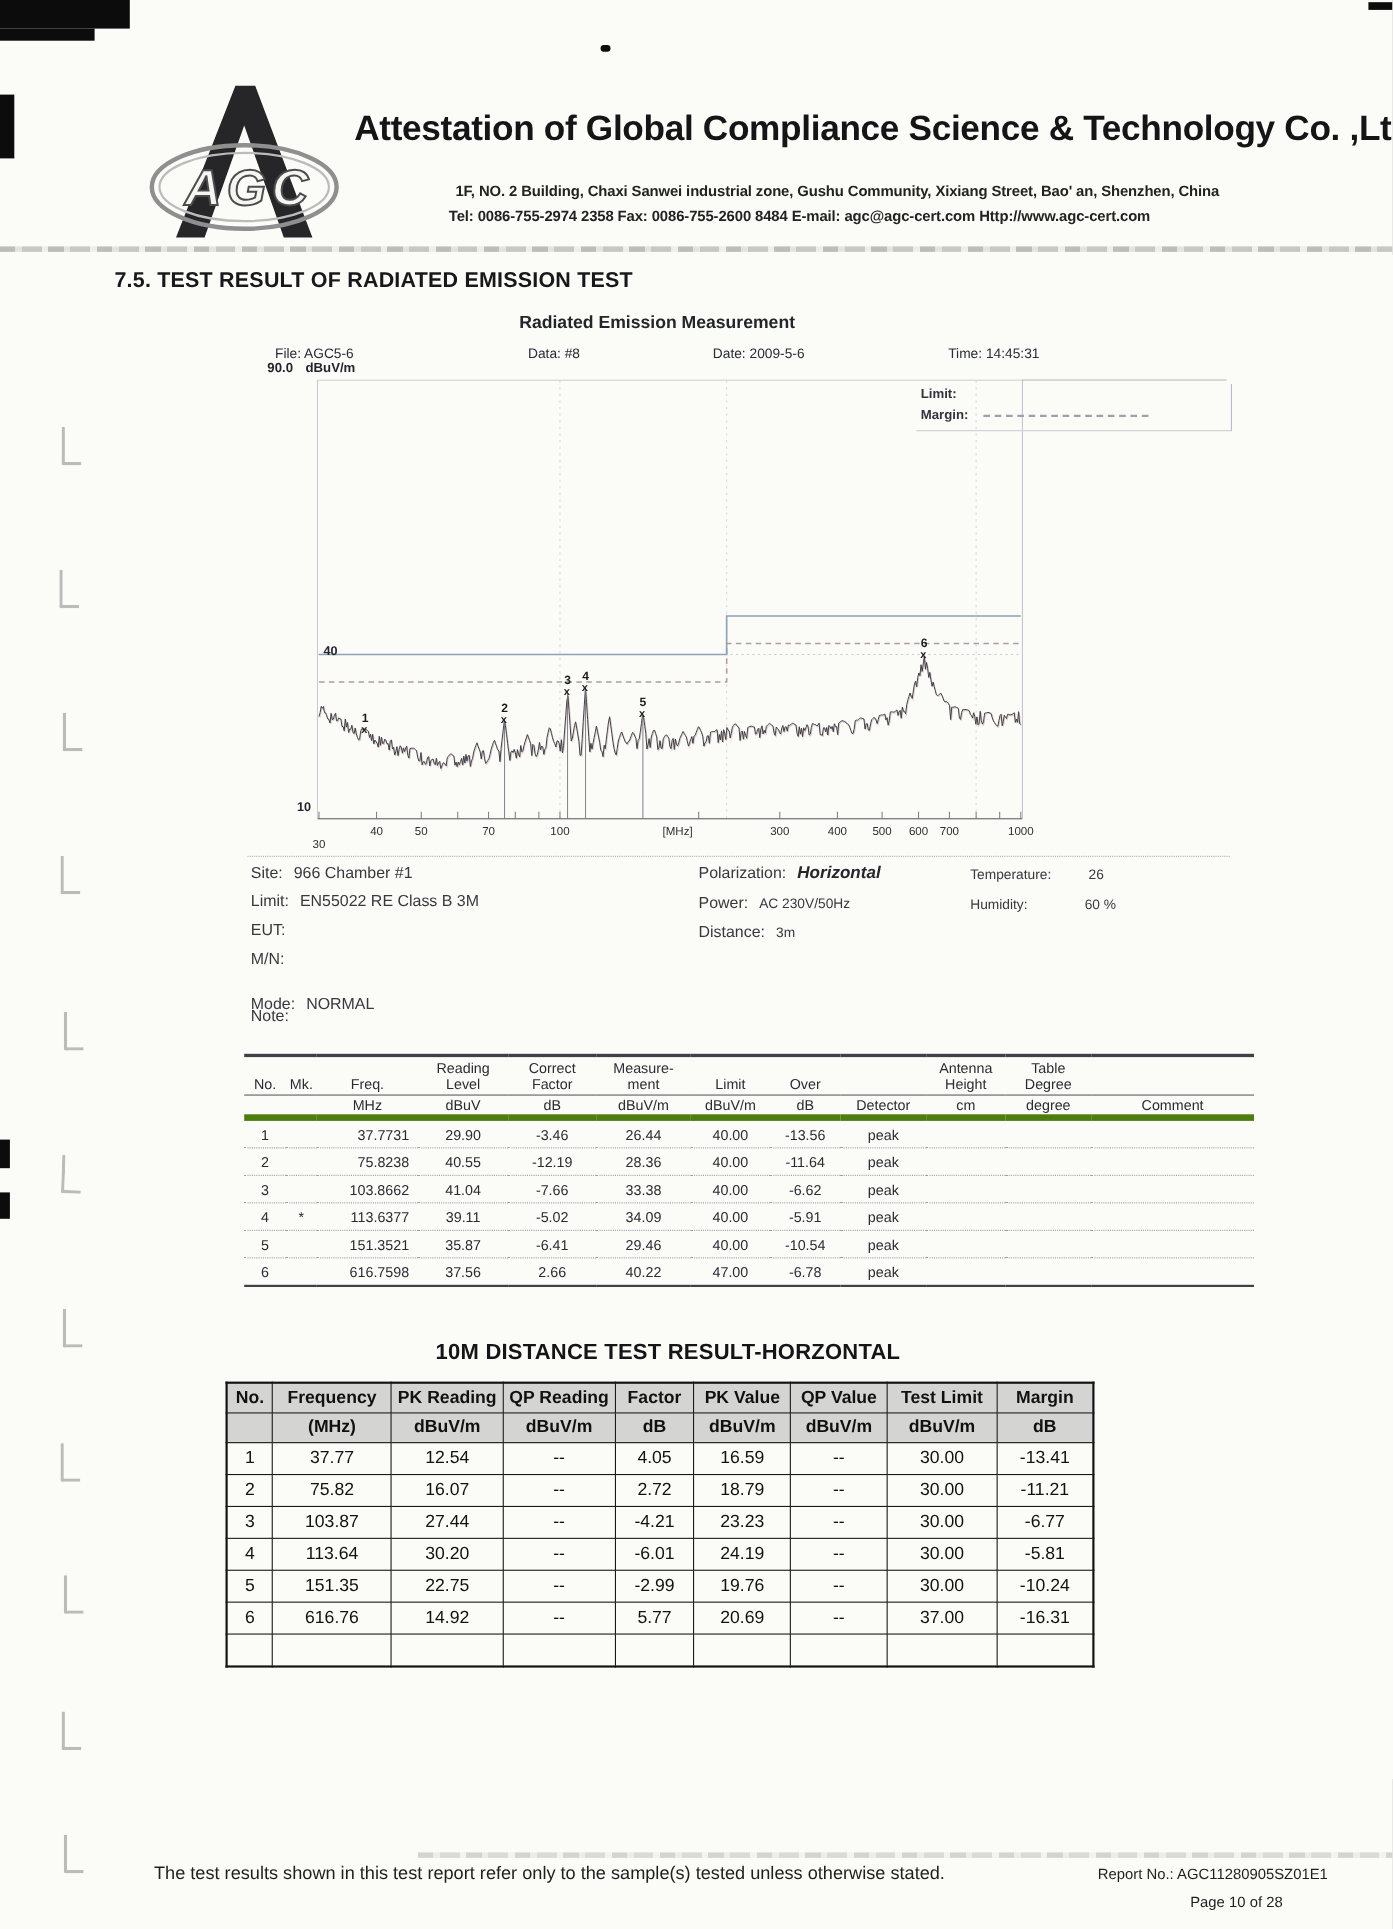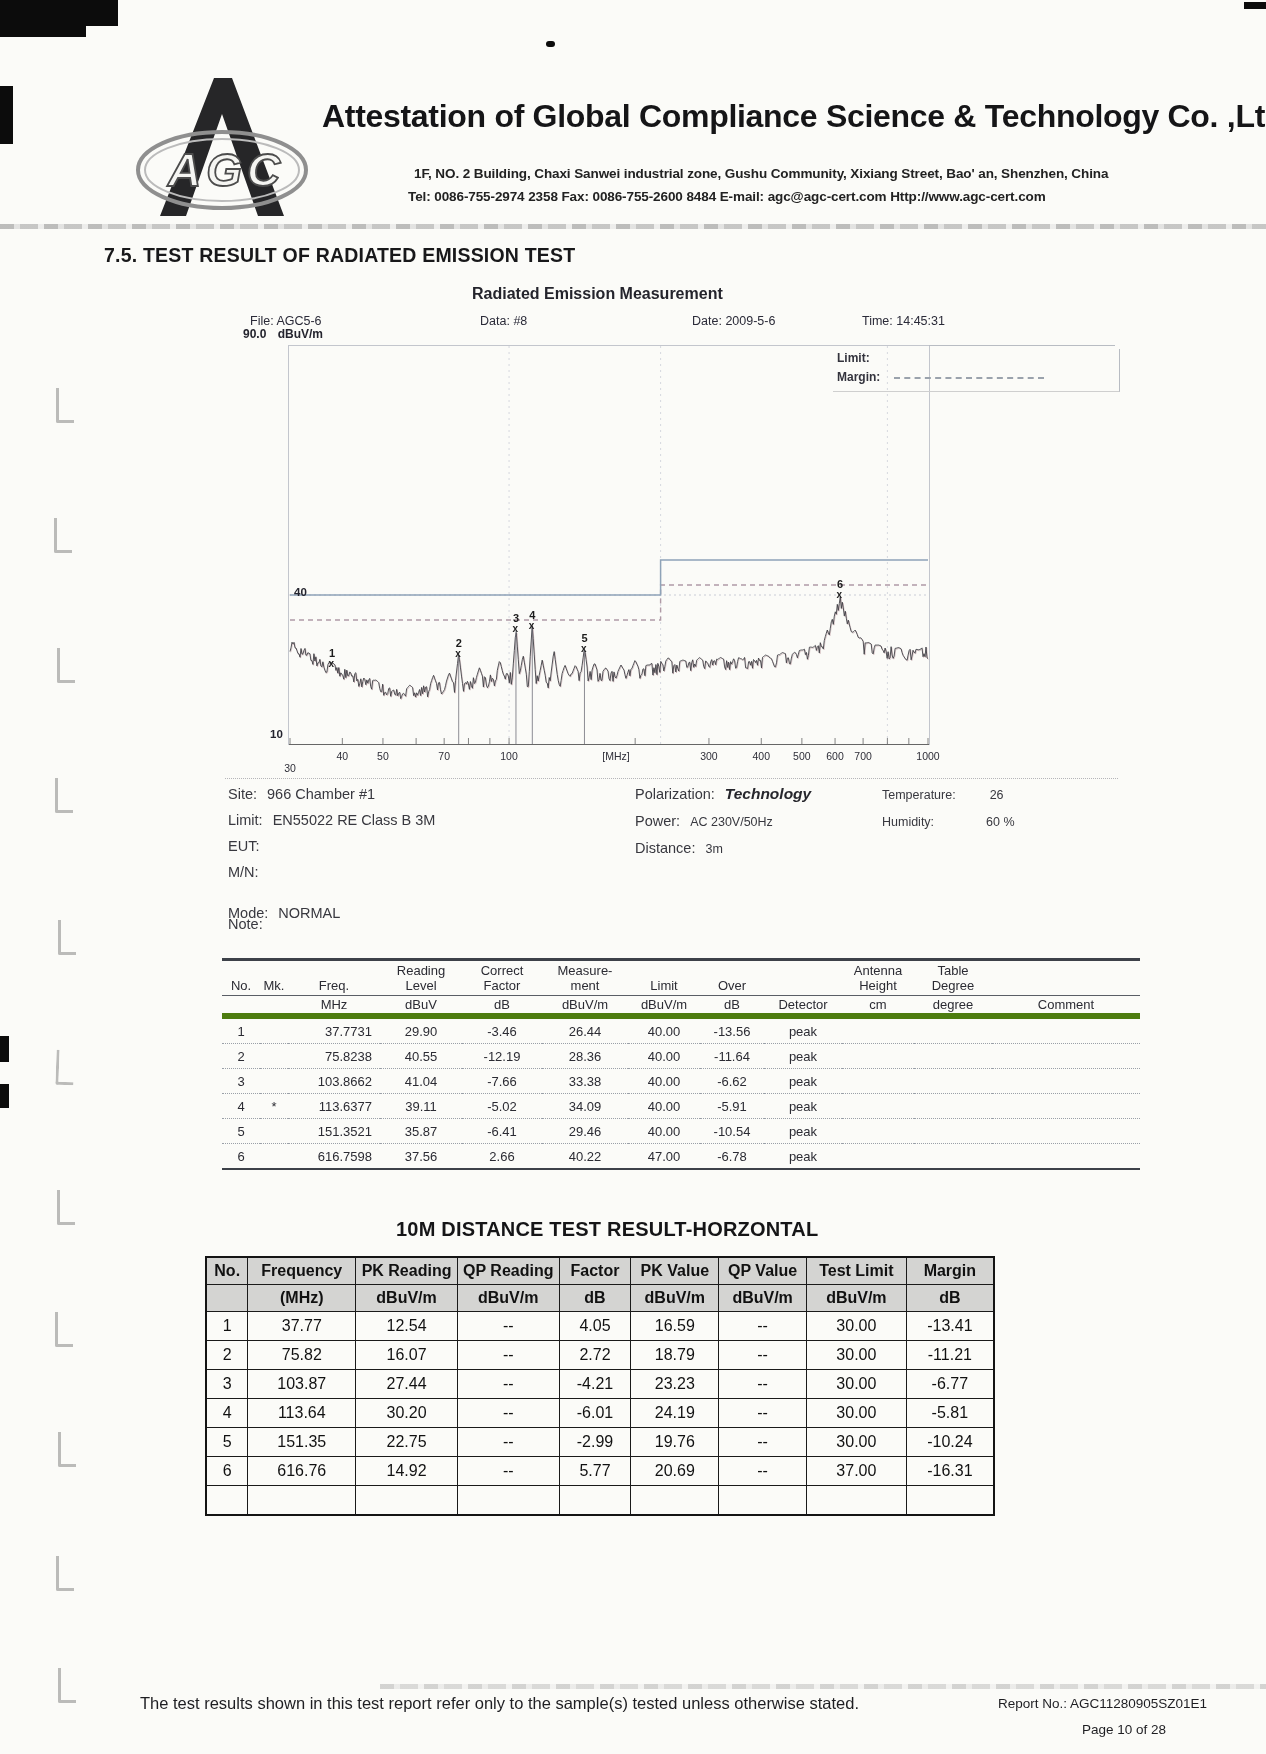--- a/index.html
+++ b/index.html
@@ -83,21 +83,21 @@
 
   <div class="abs chtitle" style="left:472px;top:285px;">Radiated Emission Measurement</div>
   <div class="abs meta" style="left:250px;top:314px;">
     <span>File:</span>
     <span>AGC5-6</span>
   </div>
   <div class="abs meta" style="left:480px;top:314px;">
     <span>Data:</span>
     <span>#8</span>
   </div>
-  <div class="abs meta" style="left:692px;top:314px;text-align:right;">
+  <div class="abs meta" style="left:648px;top:314px;text-align:right;">
     <span>Date:</span>
     <span>2009-5-6</span>
   </div>
   <div class="abs meta" style="left:862px;top:314px;">
     <span>Time:</span>
     <span>14:45:31</span>
   </div>
   <div class="abs ylab" style="left:243px;top:327px;">
     <span>90.0</span>
     <span style="margin-left:8px;">dBuV/m</span>
@@ -187,21 +187,21 @@
   <div class="abs info" style="left:228px;top:864px;">
     <span>M/N:</span><span class="val"></span>
   </div>
   <div class="abs info" style="left:228px;top:905px;">
     <span>Mode:</span><span class="val">NORMAL</span>
   </div>
   <div class="abs info" style="left:228px;top:916px;">
     <span>Note:</span><span class="val"></span>
   </div>
   <div class="abs info" style="left:635px;top:785px;">
-    <span>Polarization:</span><span class="val polar-val">Technology</span>
+    <span>Polarization:</span><span class="val polar-val">Horizontal</span>
   </div>
   <div class="abs info" style="left:635px;top:813px;">
     <span>Power:</span><span class="val small-val">AC 230V/50Hz</span>
   </div>
   <div class="abs info" style="left:635px;top:840px;">
     <span>Distance:</span><span class="val small-val">3m</span>
   </div>
   <div class="abs info small-val" style="left:882px;top:788px;">
     <span>Temperature:</span><span class="val" style="margin-left:34px;">26</span>
   </div>

